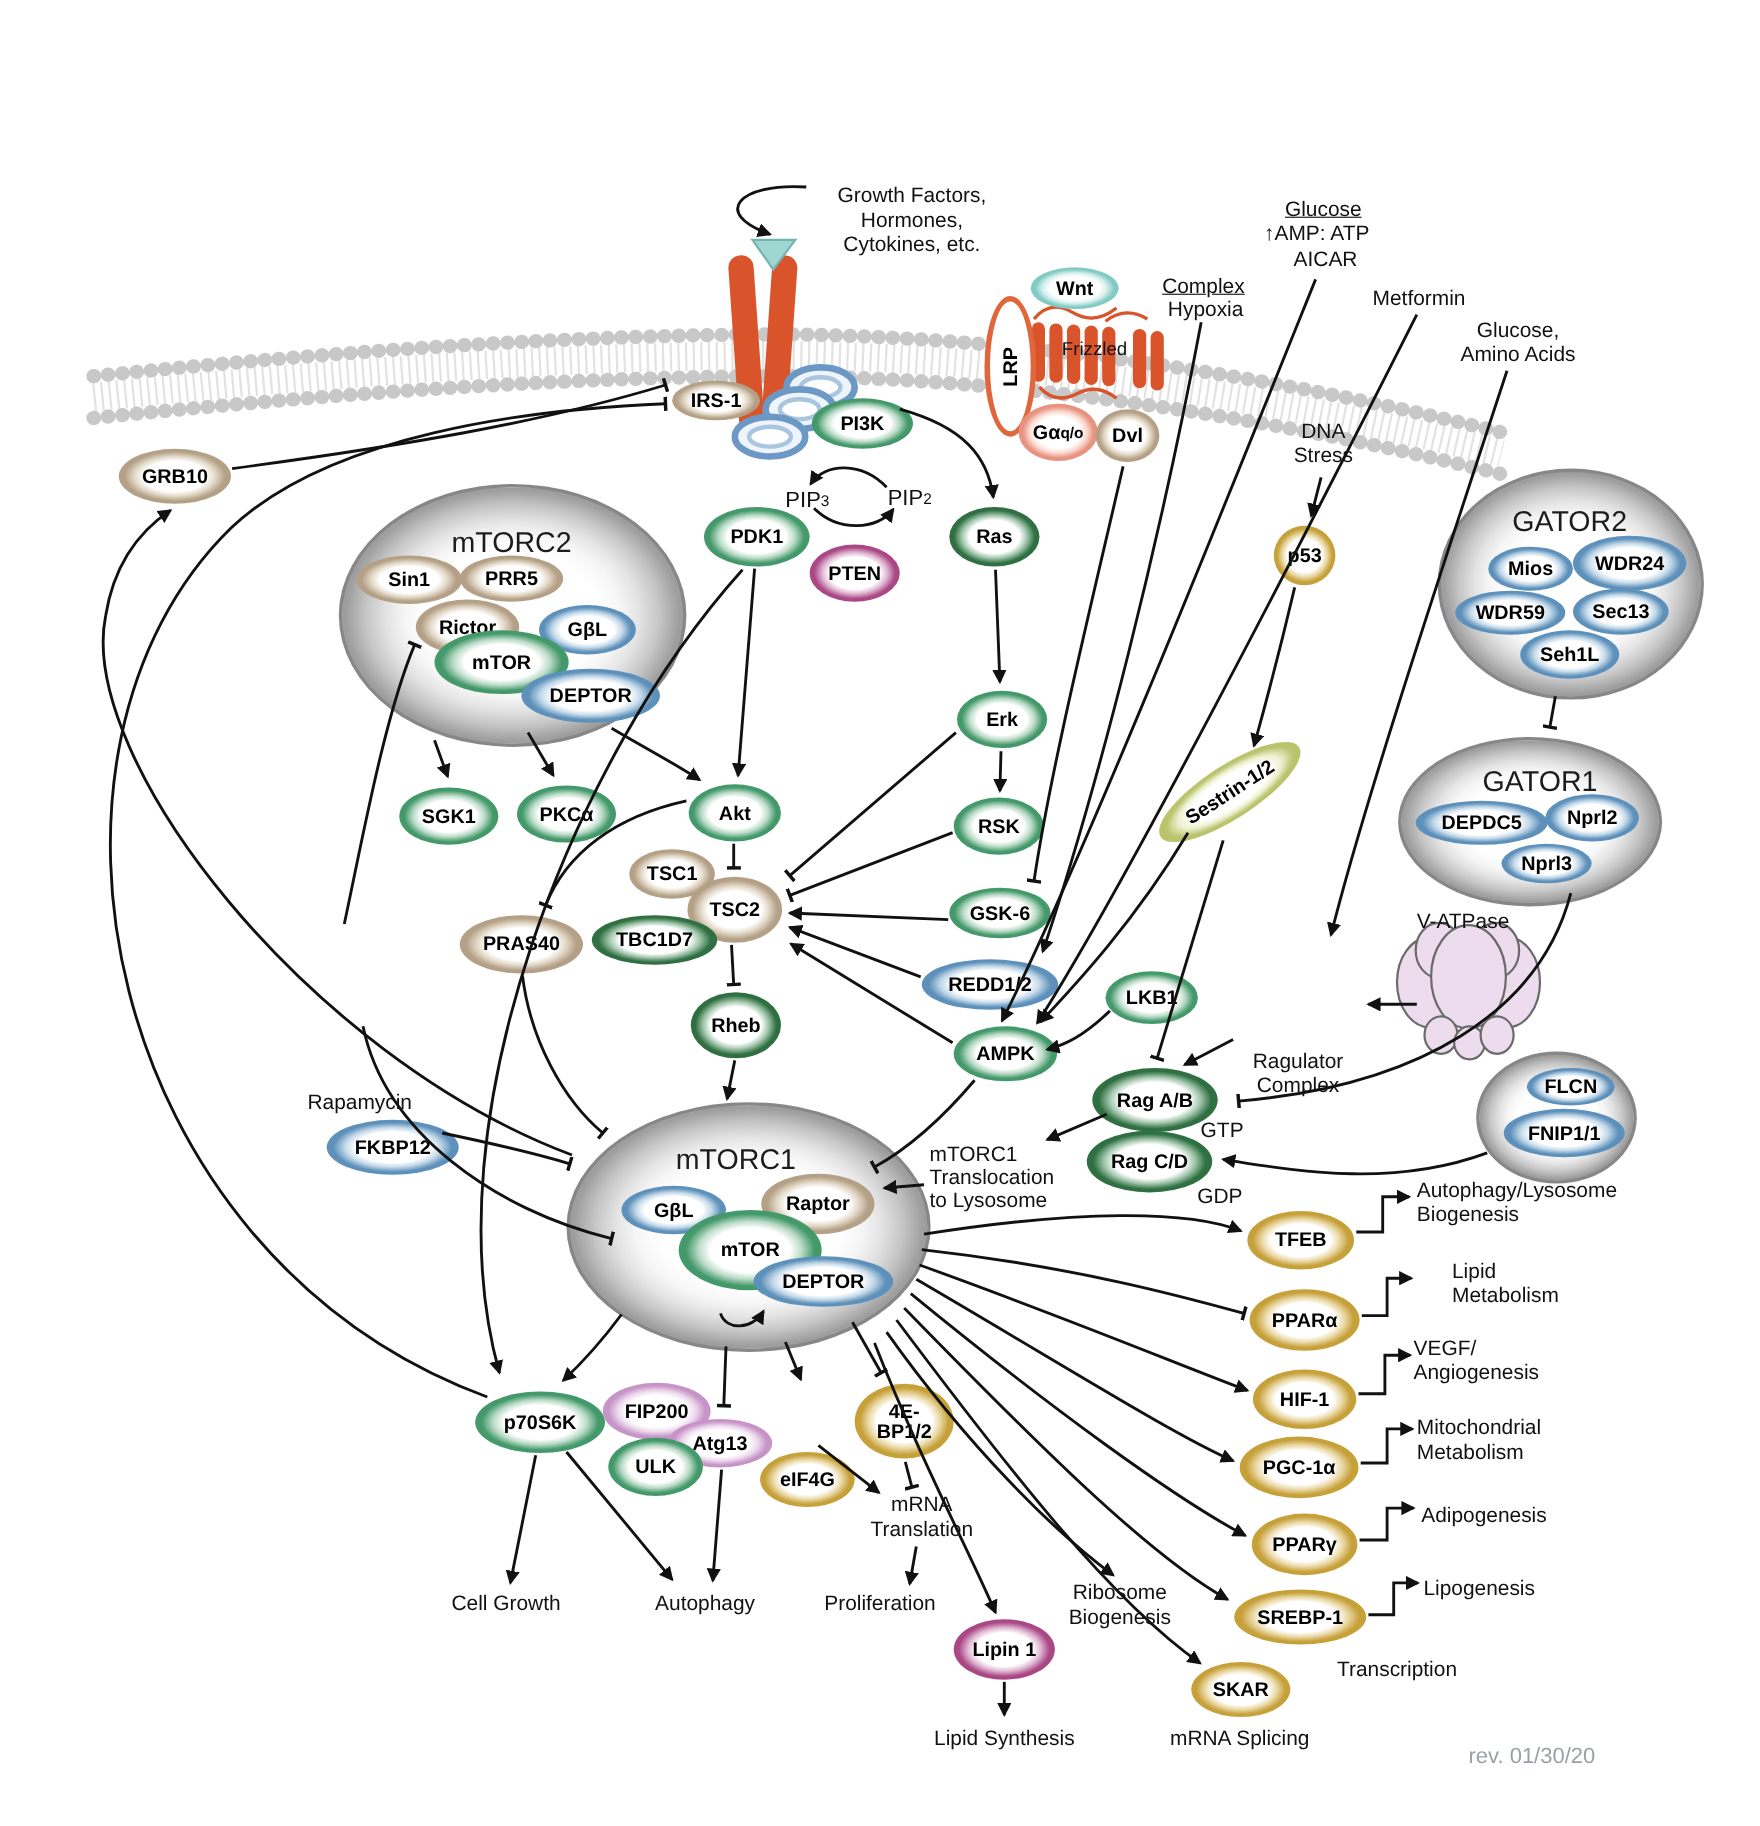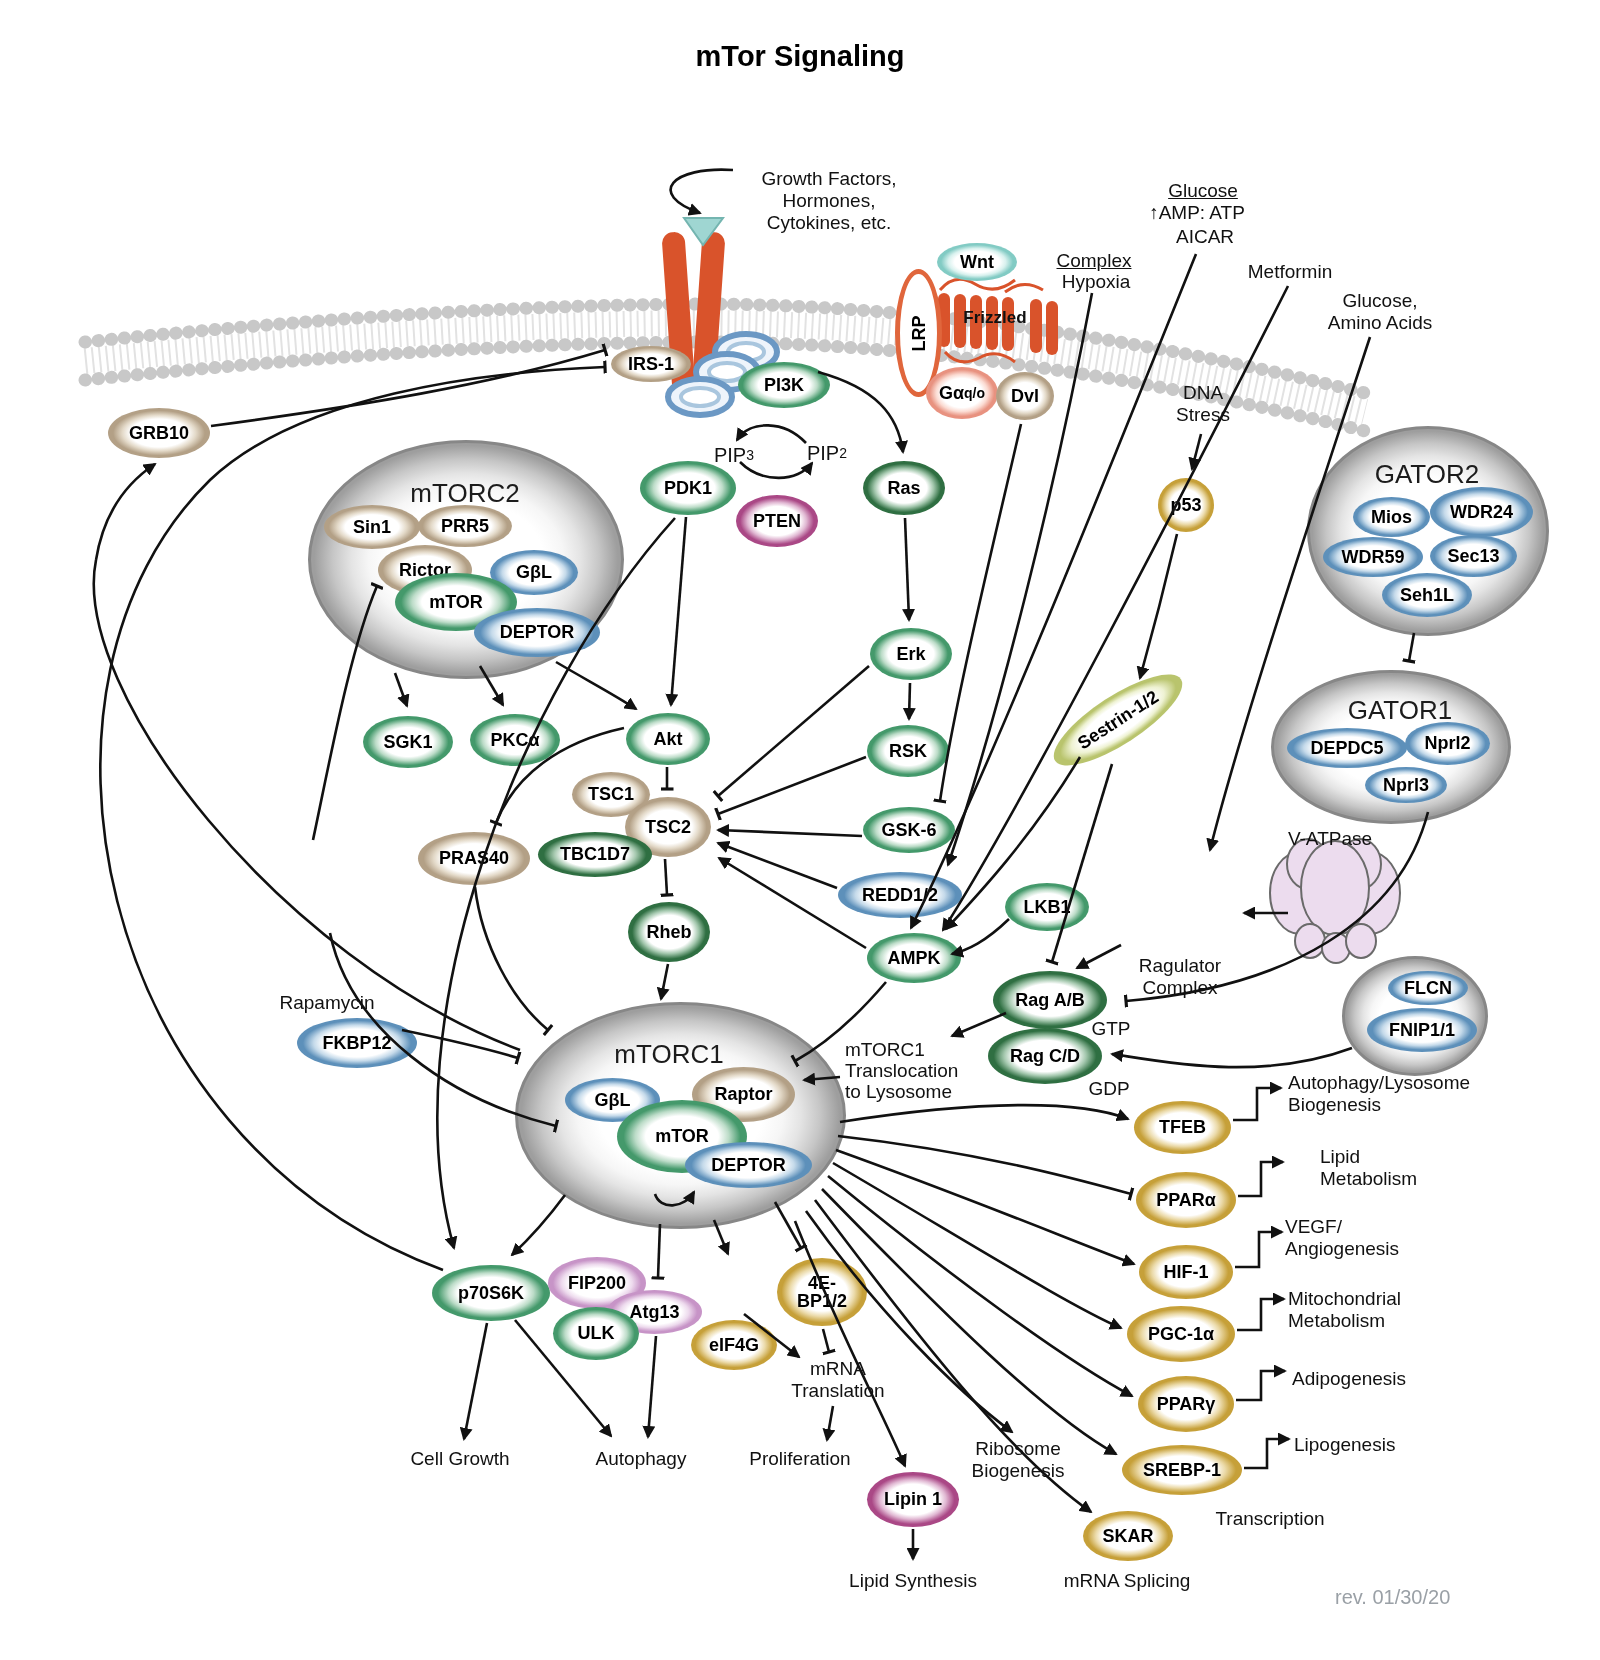--- a/index.html
+++ b/index.html
@@ -91,21 +91,21 @@
   <div class="ctitle" style="left:599px;top:1039px;width:140px">mTORC1</div>
   <div class="ctitle" style="left:1357px;top:459px;width:140px">GATOR2</div>
   <div class="ctitle" style="left:1330px;top:695px;width:140px">GATOR1</div>
 
   <div class="node tan" style="left:611px;top:346px;width:80px;height:36px">IRS-1</div>
   <div class="node green" style="left:738px;top:362px;width:92px;height:46px">PI3K</div>
   <div id="lrp">
       <span>LRP</span>
     </div>
   <div class="node teal" style="left:937px;top:243px;width:80px;height:38px">Wnt</div>
-  <div class="lbl" style="left:955px;top:308px;width:80px;font-weight:bold;font-size:17px;z-index:3">Frizzled</div>
+  <div class="lbl" style="left:955px;top:308px;width:80px;font-weight:normal;font-size:17px;z-index:3">Frizzled</div>
   <div class="node salmon subbed" style="left:926px;top:367px;width:72px;height:52px"><span>Gα</span><sub>q/o</sub></div>
   <div class="node tan" style="left:996px;top:372px;width:58px;height:48px">Dvl</div>
   <div class="node tan" style="left:108px;top:408px;width:102px;height:50px">GRB10</div>
 
   <div class="node tan" style="left:324px;top:505px;width:96px;height:44px">Sin1</div>
   <div class="node tan" style="left:418px;top:505px;width:94px;height:42px">PRR5</div>
   <div class="node tan" style="left:378px;top:545px;width:94px;height:50px">Rictor</div>
   <div class="node blue" style="left:490px;top:550px;width:88px;height:45px">GβL</div>
   <div class="node green" style="left:395px;top:573px;width:122px;height:58px">mTOR</div>
   <div class="node blue" style="left:474px;top:608px;width:126px;height:49px">DEPTOR</div>
@@ -173,21 +173,20 @@
 BP1/2</div>
   <div class="node magenta" style="left:867px;top:1472px;width:92px;height:55px">Lipin 1</div>
   <div class="node gold" style="left:1134px;top:1101px;width:97px;height:53px">TFEB</div>
   <div class="node gold" style="left:1136px;top:1172px;width:100px;height:56px">PPARα</div>
   <div class="node gold" style="left:1139px;top:1245px;width:94px;height:54px">HIF-1</div>
   <div class="node gold" style="left:1127px;top:1306px;width:108px;height:56px">PGC-1α</div>
   <div class="node gold" style="left:1138px;top:1376px;width:96px;height:56px">PPARγ</div>
   <div class="node gold" style="left:1122px;top:1445px;width:120px;height:50px">SREBP-1</div>
   <div class="node gold" style="left:1083px;top:1511px;width:90px;height:50px">SKAR</div>
 
-  <div id="title">mTor Signaling</div>
   <div class="lbl" style="left:749px;top:168px;width:160px">Growth Factors,
 Hormones,
 Cytokines, etc.</div>
   <div class="lbl u" style="left:1143px;top:180px;width:120px">Glucose</div>
   <div class="lbl" style="left:1137px;top:202px;width:120px">↑AMP: ATP</div>
   <div class="lbl" style="left:1145px;top:226px;width:120px">AICAR</div>
   <div class="lbl u" style="left:1034px;top:250px;width:120px">Complex</div>
   <div class="lbl" style="left:1036px;top:271px;width:120px">Hypoxia</div>
   <div class="lbl" style="left:1230px;top:261px;width:120px">Metformin</div>
   <div class="lbl" style="left:1310px;top:290px;width:140px">Glucose,

